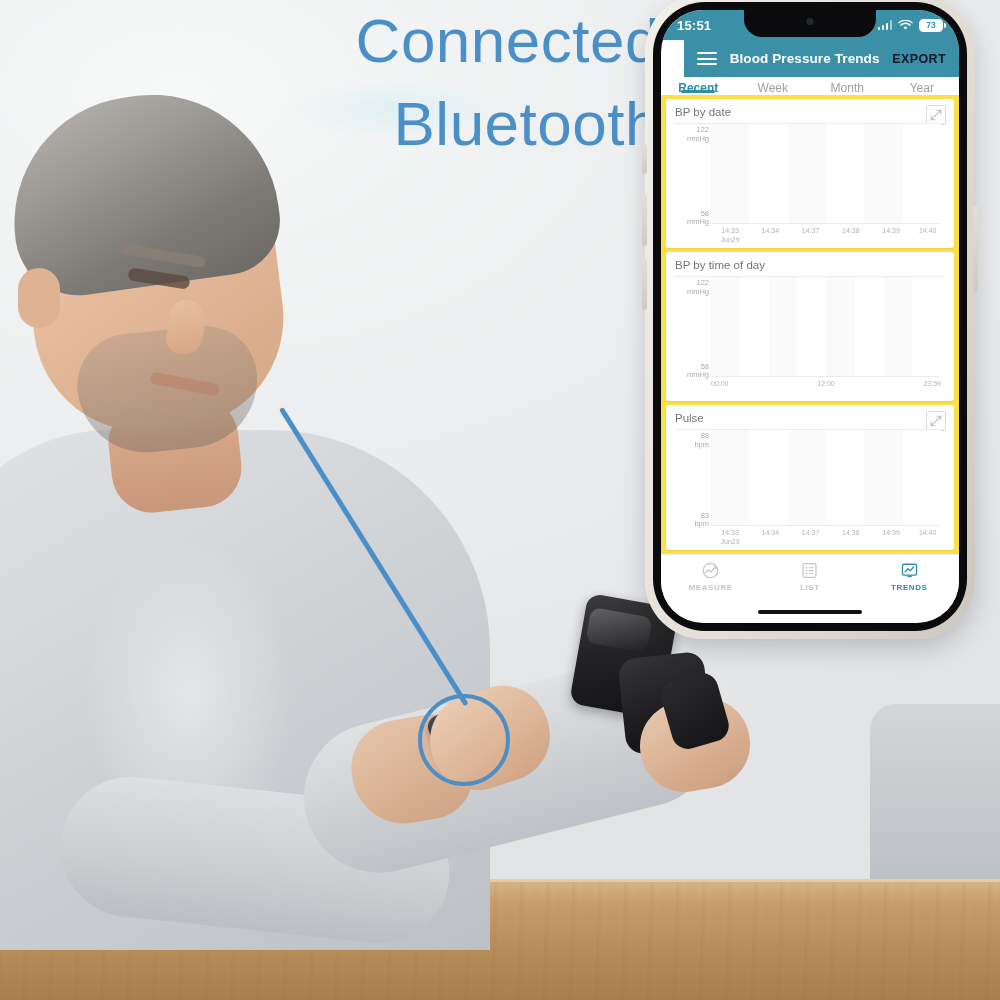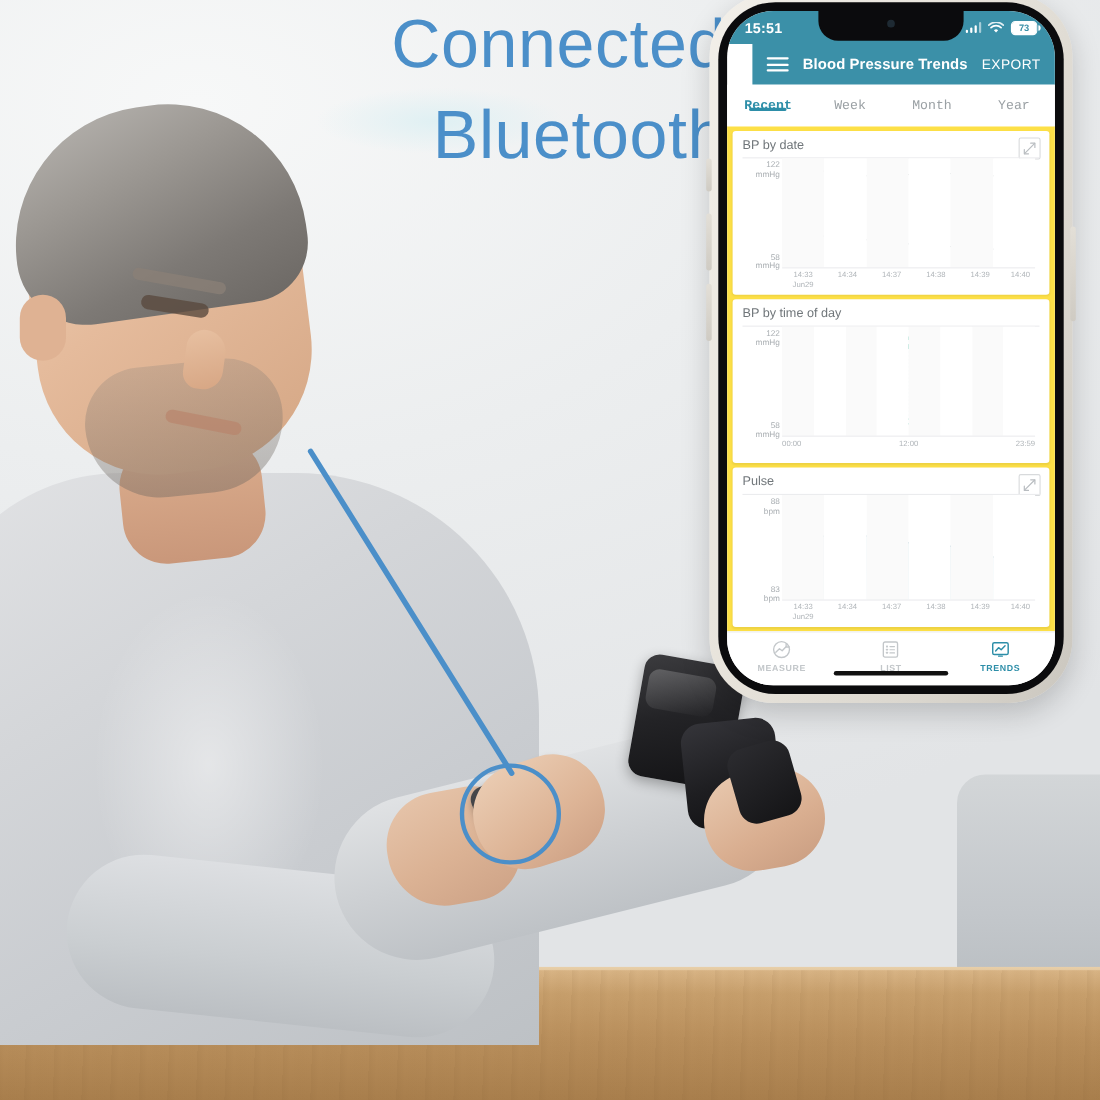--- a/index.html
+++ b/index.html
@@ -139,24 +139,24 @@
   .batt::after{content:"";position:absolute;right:-4px;top:3.5px;width:2px;height:5px;background:#fff;border-radius:0 2px 2px 0;}
   .batt span{font-size:8.5px;font-weight:700;color:#3b90a8;background:#fff;border-radius:2px;
     width:100%;height:100%;display:flex;align-items:center;justify-content:center;}
 
   
   .appbar{height:37px;background:#3b90a8;color:#fff;display:flex;align-items:center;
     padding:0 13px;gap:10px;margin-left:23px;}
   .hamburger{width:20px;display:flex;flex-direction:column;gap:3.5px;cursor:pointer;}
   .hamburger i{display:block;height:2px;background:#fff;border-radius:1px;}
   .appbar-title{flex:1;text-align:center;font-size:13.5px;font-weight:700;letter-spacing:.1px;}
-  .export-btn{font-size:12.5px;font-weight:400;letter-spacing:.4px;color:#ffffff;}
-
-  
-  .tabs{display:flex;background:#fff;height:38px;align-items:center;font-family:Liberation Mono, monospace;}
+  .export-btn{font-size:12.5px;font-weight:700;letter-spacing:.4px;color:#0f172a;}
+
+  
+  .tabs{display:flex;background:#fff;height:18px;align-items:flex-end;}
   .tab{flex:1;display:flex;flex-direction:column;align-items:center;justify-content:center;
     font-size:12px;color:#9aa0a4;position:relative;}
   .tab.active{color:#2d8ea8;font-weight:700;}
   .tab.active::after{content:"";position:absolute;bottom:2px;width:34px;height:3px;border-radius:2px;background:#2d8ea8;}
 
   
   .content{background:#fde047;height:calc(100% - 30px - 37px - 31px - 56px);overflow:hidden;}
   .card{background:#fff;margin:4px 5px;border-radius:3px;box-shadow:0 1px 2px rgba(0,0,0,.07);
     padding:7px 9px 5px 9px;position:relative;}
   .card-title{font-size:11.5px;color:#70767a;margin-bottom:5px;}

